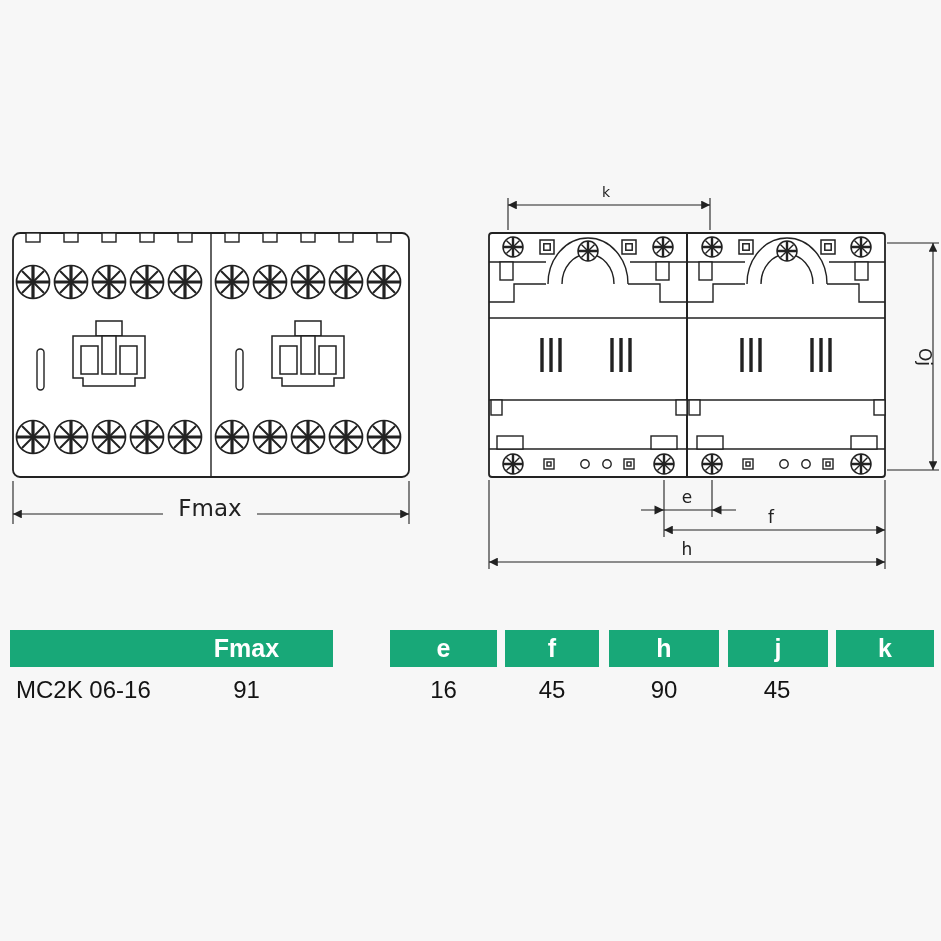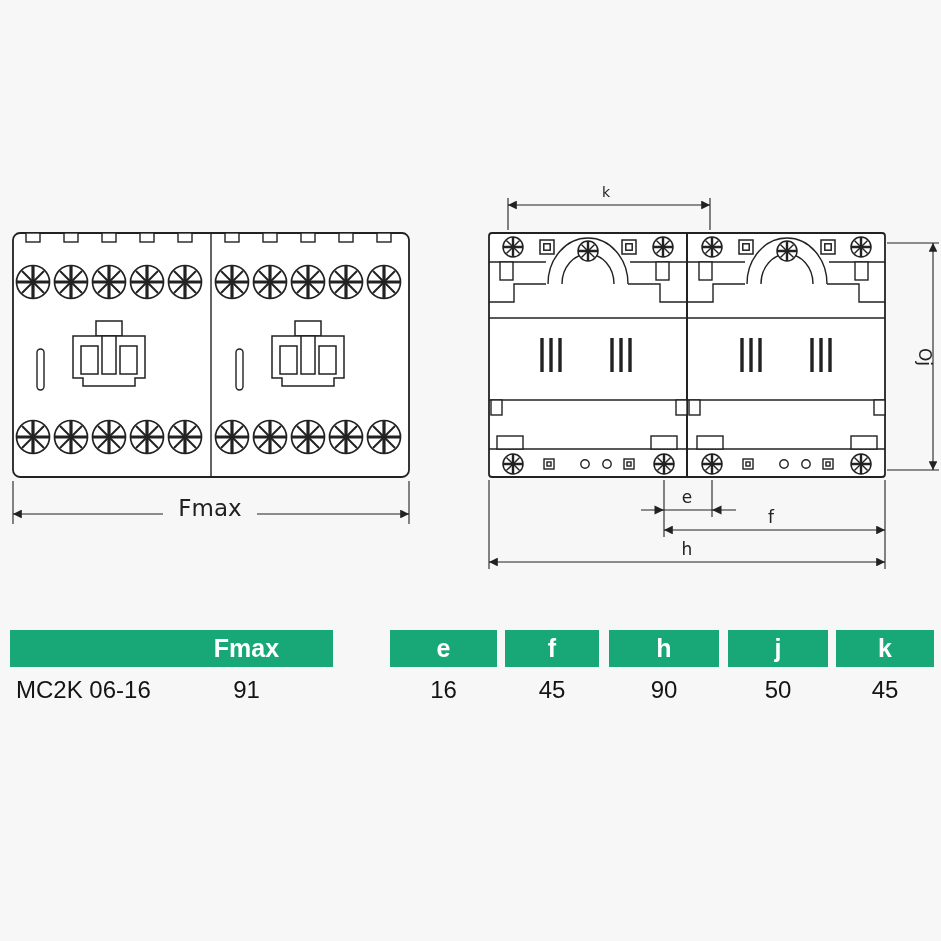--- a/index.html
+++ b/index.html
@@ -234,16 +234,15 @@
     <div class="cell th c-j">j</div>
     <div class="cell th c-k">k</div>
   </div>
   <div class="row body">
     <div class="cell c-model left">MC2K 06-16</div>
     <div class="cell c-fmax">91</div>
     <div class="cell c-gap"></div>
     <div class="cell c-e">16</div>
     <div class="cell c-f">45</div>
     <div class="cell c-h">90</div>
-    <div class="cell c-j">50</div>
     <div class="cell c-k">45</div>
   </div>
 </div>
 
 </body></html>

